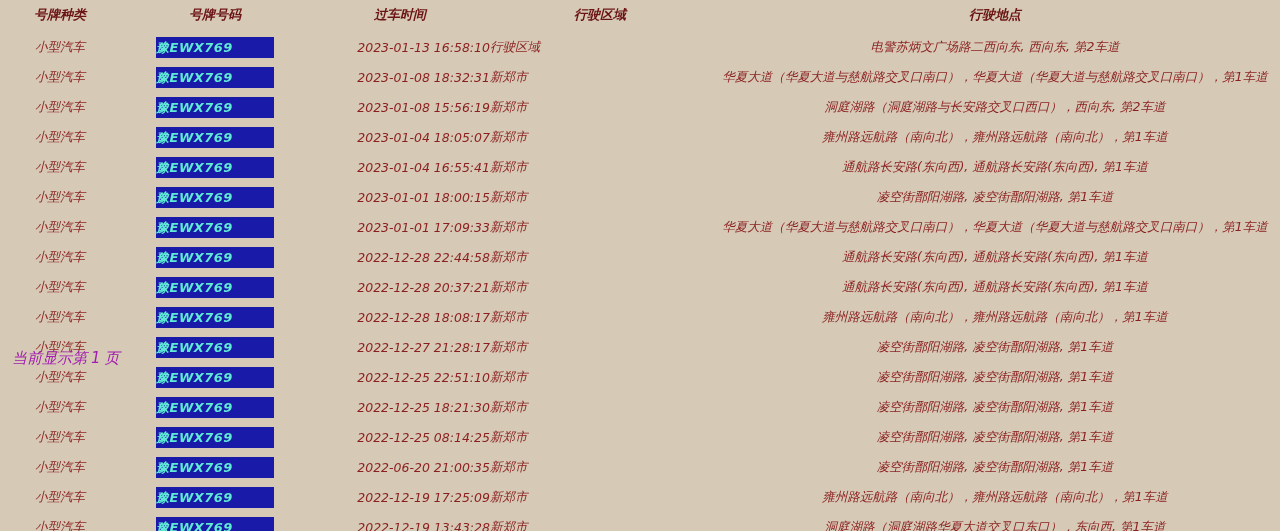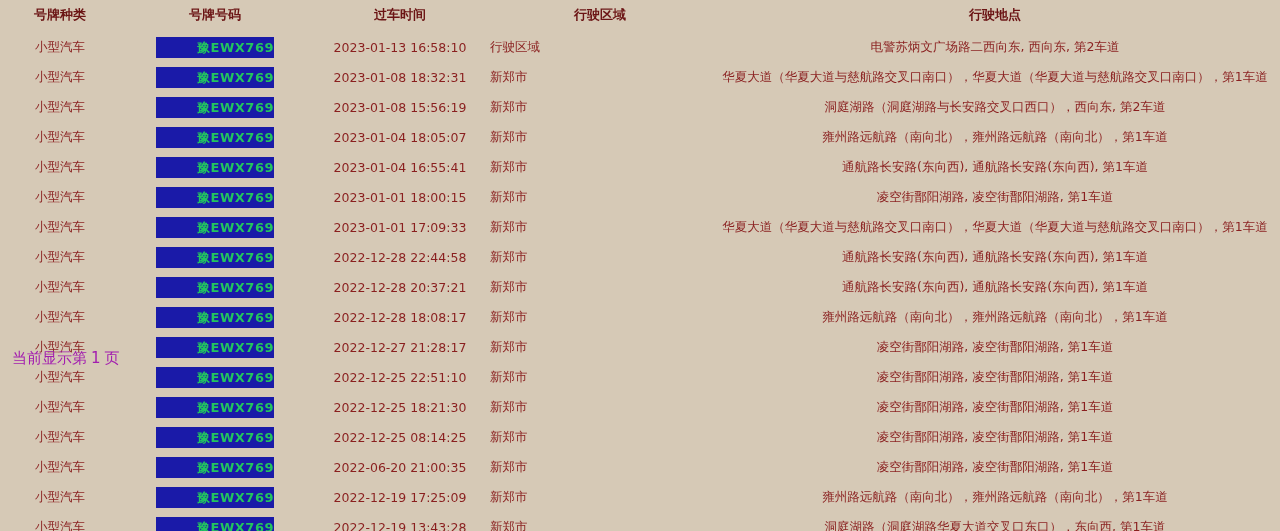--- a/index.html
+++ b/index.html
@@ -12,20 +12,21 @@
   }
   body {
     font-family: "DejaVu Sans", "Liberation Sans", sans-serif;
     color: #7a1f1f;
   }
   .page {
     width: 1280px;
     height: 406px;
     position: relative;
     background: #d6c9b6;
+    font-style: italic;
   }
   table.records {
     width: 1280px;
     border-collapse: collapse;
     table-layout: fixed;
   }
   table.records thead th {
     font-size: 13px;
     font-weight: bold;
     color: #6b1414;
@@ -56,30 +57,30 @@
   }
   td.plate-cell {
     text-align: center;
     padding: 0;
   }
   .plate-box {
     display: block;
     margin: 0 auto;
     width: 118px;
     background: #1a1aa8;
-    color: #22c55e;
+    color: #5eead4;
     font-size: 13px;
     font-weight: bold;
-    text-align: right;
+    text-align: left;
     padding: 3px 0;
     letter-spacing: 0.5px;
     line-height: 15px;
   }
   td.time-cell {
-    text-align: center;
+    text-align: right;
     padding-left: 20px;
     color: #8a1f1f;
   }
   td.area-cell {
     text-align: left;
     padding-left: 8px;
     color: #8a1f1f;
   }
   td.place-cell {
     text-align: center;

